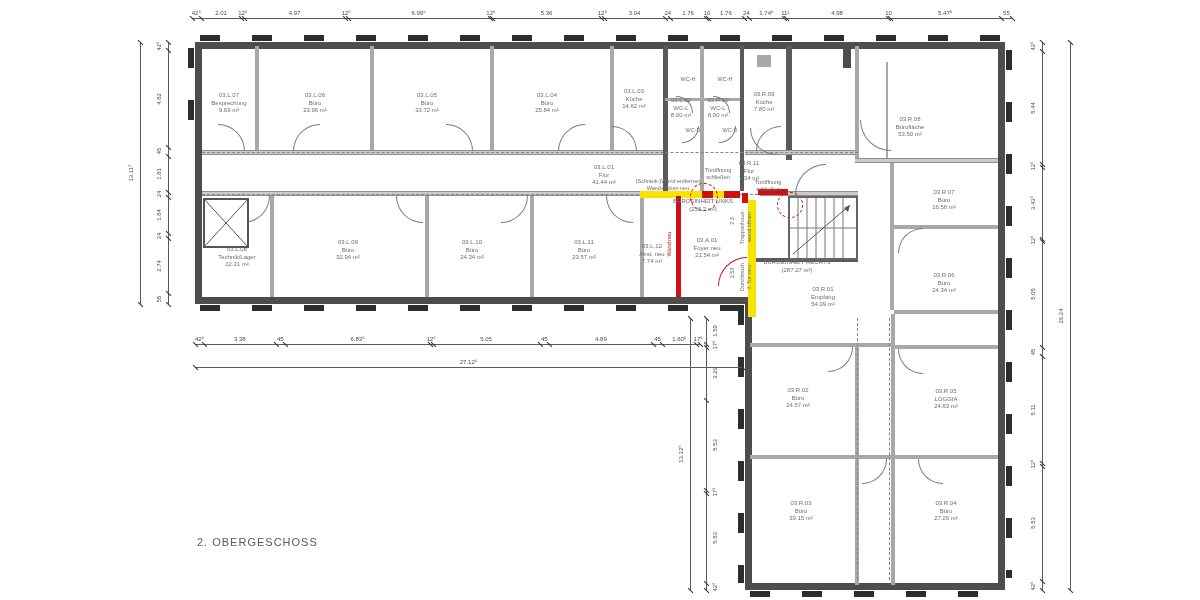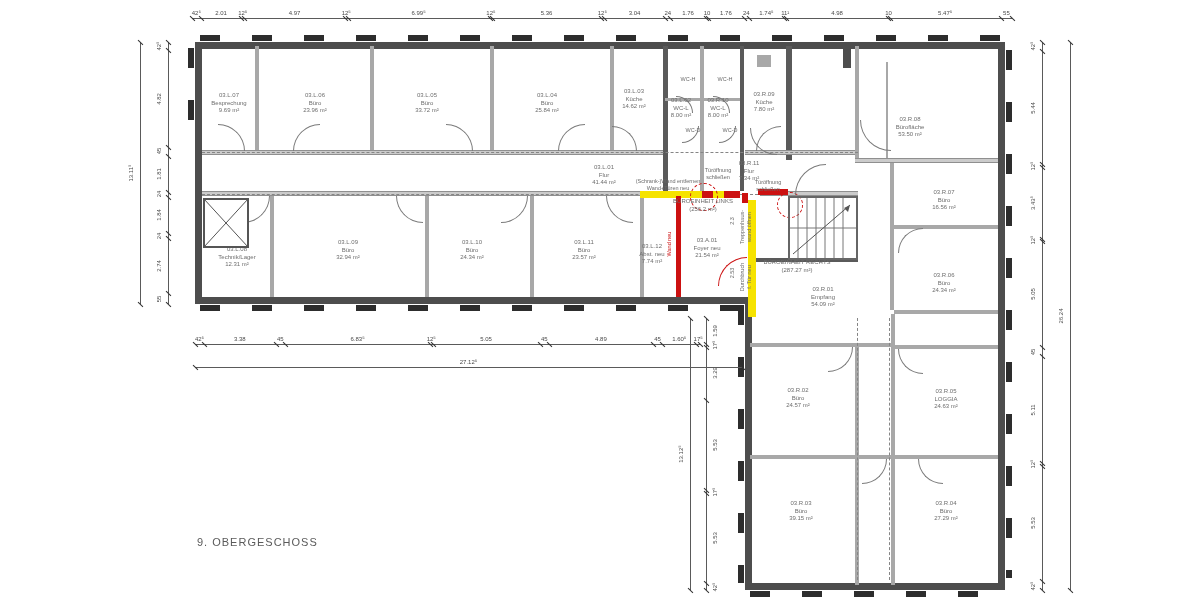--- a/index.html
+++ b/index.html
@@ -433,14 +433,14 @@
     <line x1="5" y1="58" x2="62" y2="9" stroke="#555" stroke-width="1"></line>
     <polygon points="62,9 56,12 60,16" fill="#555"></polygon>
   </svg>
 
   <svg class="abs" style="left:203px;top:198px" width="46" height="50" viewBox="0 0 46 50">
     <rect x="1" y="1" width="44" height="48" fill="#fff" stroke="#555" stroke-width="2"></rect>
     <line x1="1" y1="1" x2="45" y2="49" stroke="#555" stroke-width="1"></line>
     <line x1="45" y1="1" x2="1" y2="49" stroke="#555" stroke-width="1"></line>
   </svg>
 
-  <div id="floor-label">9. OBERGESCHOSS</div>
+  <div id="floor-label">2. OBERGESCHOSS</div>
 </div>
 
 </body></html>

